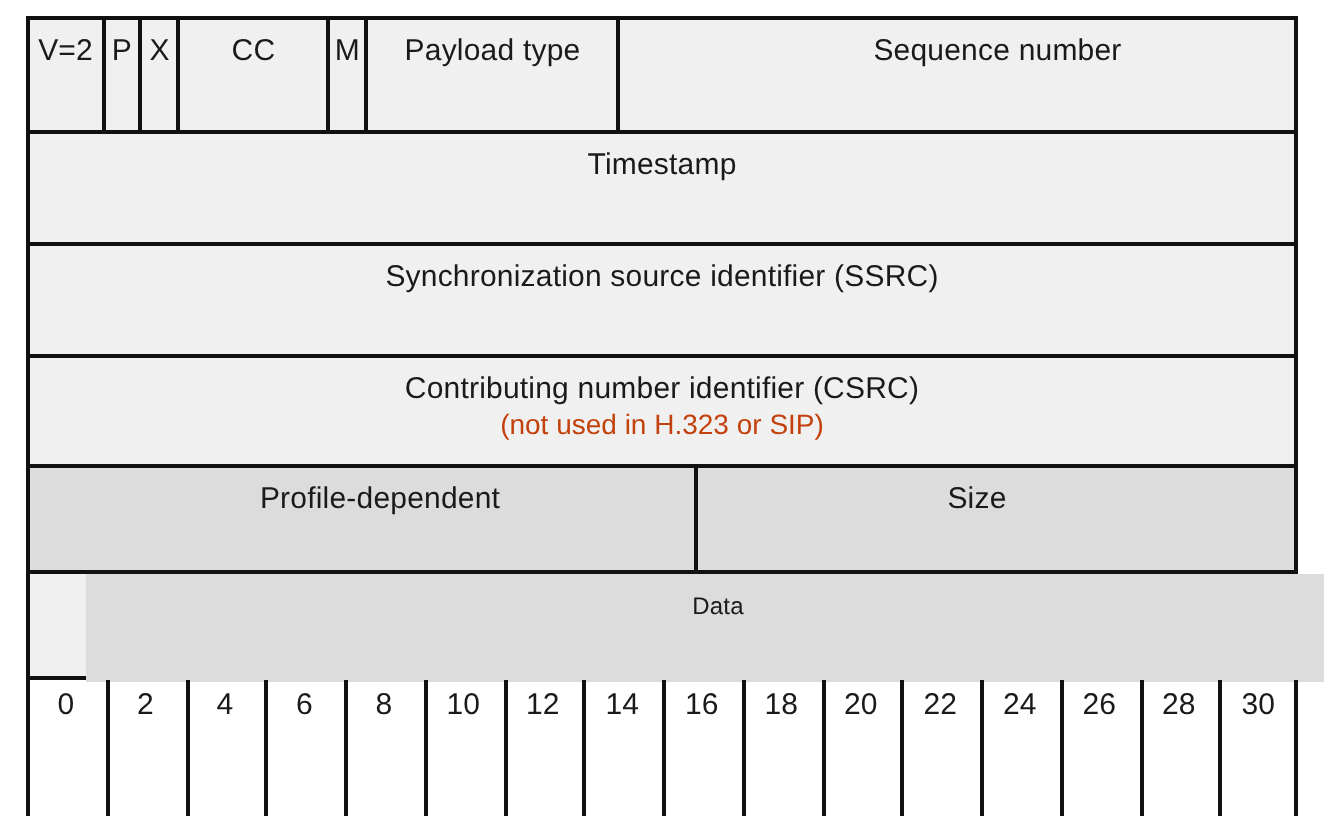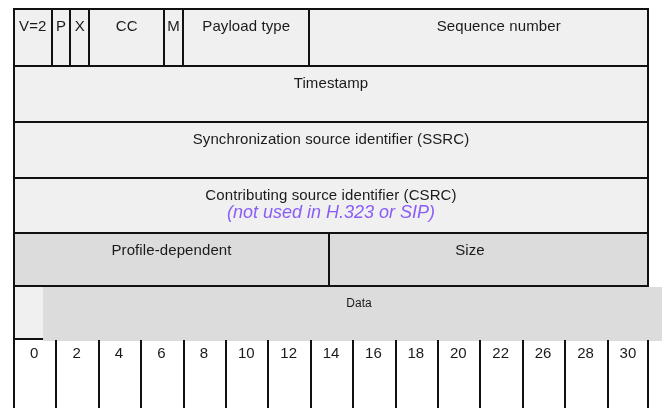--- a/index.html
+++ b/index.html
@@ -25,20 +25,21 @@
     border: 2px solid #111111;
     background: #f0f0f0;
   }
 
   .pkt-row {
     display: flex;
     box-sizing: border-box;
     width: 100%;
     border-bottom: 2px solid #111111;
     background: #f0f0f0;
+    justify-content: center;
   }
   .pkt-row.last-row { border-bottom: none; }
   .pkt-row.shaded { background: #dcdcdc; }
 
   .pkt-cell {
     box-sizing: border-box;
     display: flex;
     flex-direction: column;
     align-items: center;
     justify-content: flex-start;
@@ -50,23 +51,22 @@
 
   .cell-label {
     font-size: 15px;
     color: #1a1a1a;
     line-height: 18px;
     white-space: nowrap;
     letter-spacing: 0.1px;
   }
   .cell-label.small { font-size: 12px; }
   .cell-sub {
-    font-size: 18px;
-    font-style: italic;
-    color: #8b5cf6;
+    font-size: 14px;
+    color: #c2410c;
     line-height: 17px;
     white-space: nowrap;
   }
 
   
   .r1 { height: 57px; }
   .c-v   { width: 40px; }
   .c-p   { width: 20px; }
   .c-x   { width: 20px; }
   .c-cc  { width: 80px; }
@@ -167,21 +167,21 @@
   </div>
 
   <div class="pkt-row r-full">
     <div class="pkt-cell cell-full">
       <span class="cell-label">Synchronization source identifier (SSRC)</span>
     </div>
   </div>
 
   <div class="pkt-row r-csrc">
     <div class="pkt-cell cell-full">
-      <span class="cell-label">Contributing source identifier (CSRC)</span>
+      <span class="cell-label">Contributing number identifier (CSRC)</span>
       <span class="cell-sub">(not used in H.323 or SIP)</span>
     </div>
   </div>
 
   <div class="pkt-row r-prof shaded">
     <div class="pkt-cell cell-half-left">
       <span class="cell-label">Profile-dependent</span>
     </div>
     <div class="pkt-cell cell-half-right">
       <span class="cell-label">Size</span>
@@ -228,20 +228,23 @@
     <div class="scale-cell">
         <span class="scale-num">18</span>
       </div>
     <div class="scale-cell">
         <span class="scale-num">20</span>
       </div>
     <div class="scale-cell">
         <span class="scale-num">22</span>
       </div>
     <div class="scale-cell">
+        <span class="scale-num">24</span>
+      </div>
+    <div class="scale-cell">
         <span class="scale-num">26</span>
       </div>
     <div class="scale-cell">
         <span class="scale-num">28</span>
       </div>
     <div class="scale-cell">
         <span class="scale-num">30</span>
       </div>
   </div>
 </div>

